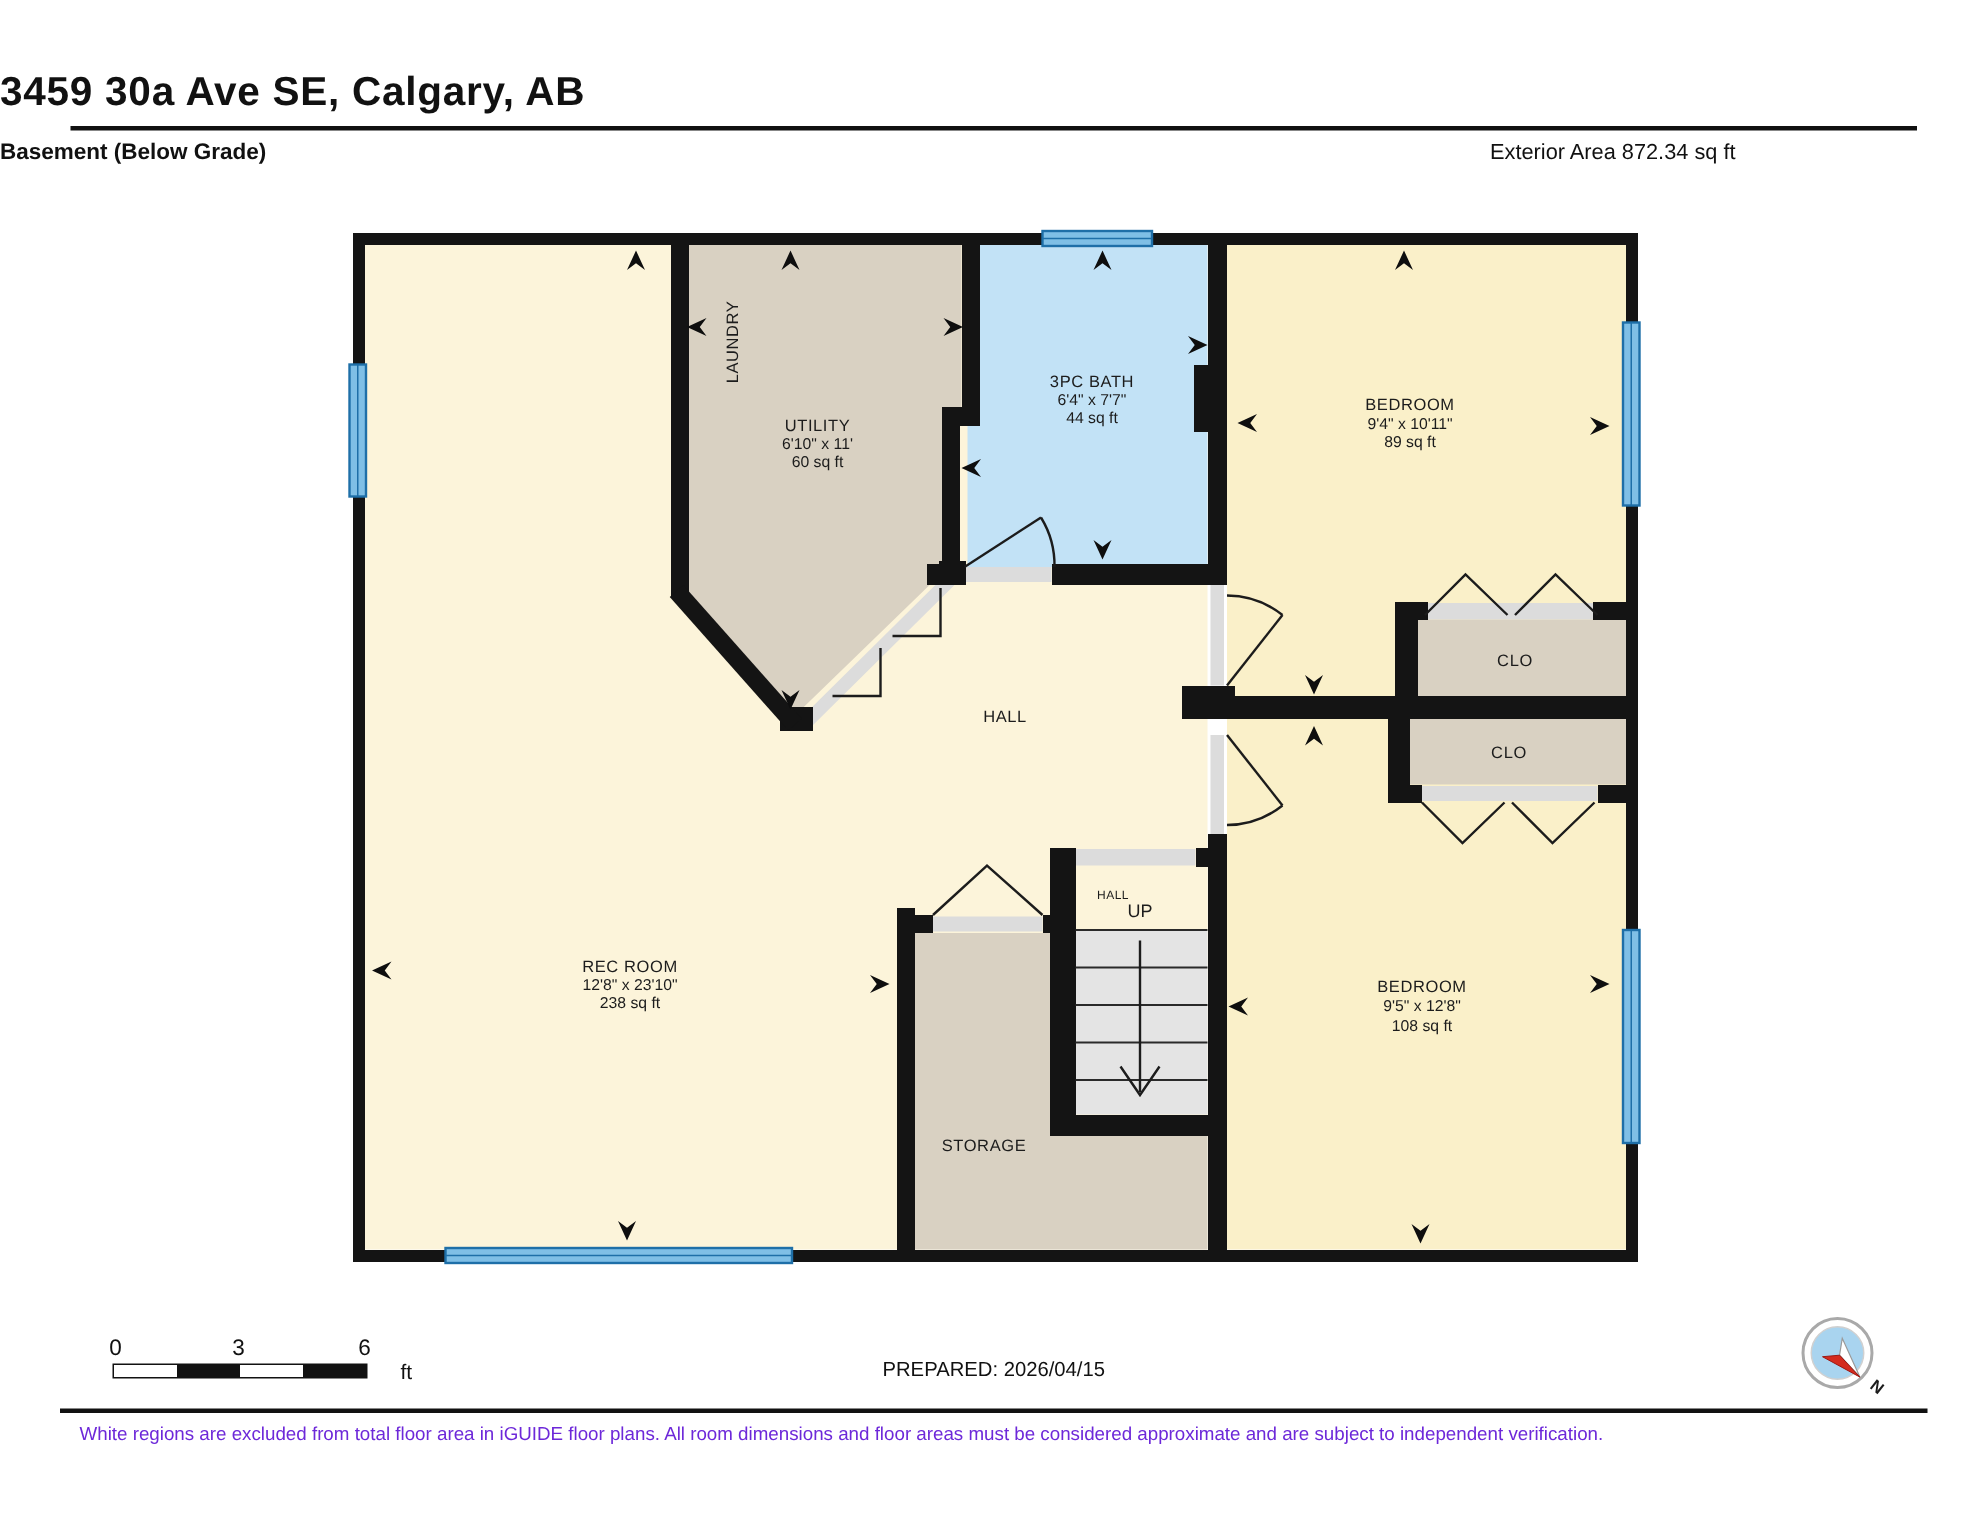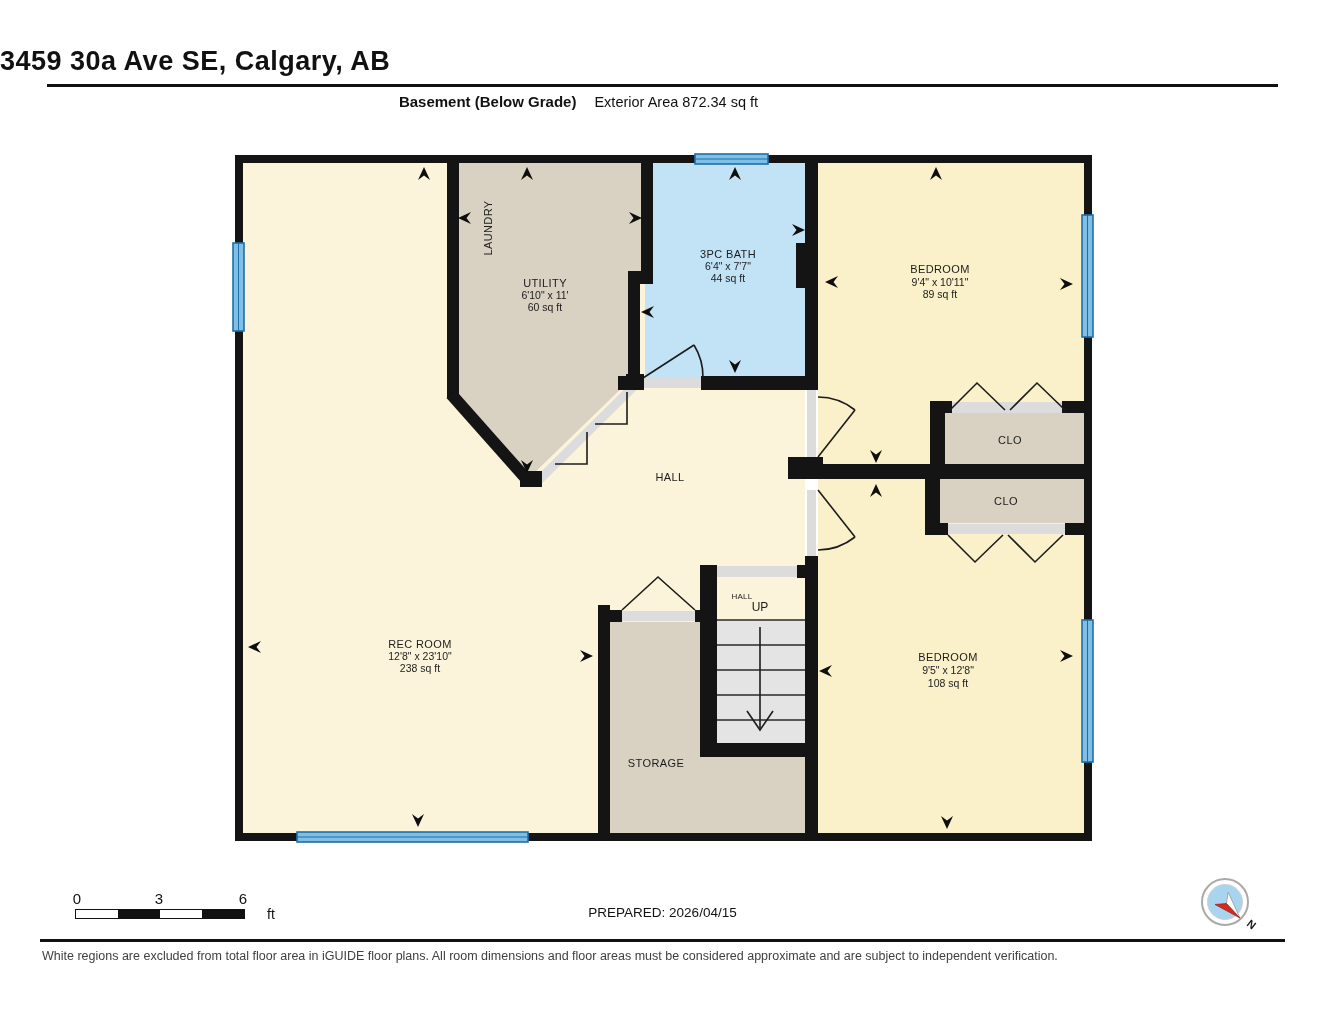--- a/index.html
+++ b/index.html
@@ -1,32 +1,32 @@
 <!DOCTYPE html>
 <html><head>
 <meta charset="utf-8">
 <style>
   html,body{margin:0;padding:0;background:#fff;}
   body{width:1325px;height:1024px;position:relative;font-family:"Liberation Sans",sans-serif;color:#111;overflow:hidden;}
   .abs{position:absolute;}
   #title{top:46px;left:0;width:1325px;text-align:left;font-size:27px;font-weight:bold;letter-spacing:.5px;}
   #rule-top{top:84px;left:47px;width:1231px;height:3px;background:#111;}
-  #subtitle{top:93px;left:0;width:1157px;display:flex;justify-content:center;gap:18px;align-items:baseline;}
+  #subtitle{top:93px;left:0;width:1157px;display:flex;justify-content:space-between;gap:18px;align-items:baseline;}
   #subtitle .floor{font-weight:bold;font-size:15px;}
   #subtitle .area{font-size:14.5px;}
   #plan{top:0;left:0;}
   #scalebar{top:890px;left:75px;width:210px;height:40px;}
   #scalebar .tick{position:absolute;top:0;font-size:15px;transform:translateX(-50%);}
   #scalebar .bar{position:absolute;top:19px;left:0;width:168px;height:8px;border:1.5px solid #111;display:flex;}
   #scalebar .seg{flex:1 1 25%;height:100%;}
   #scalebar .unit{position:absolute;left:192px;top:16px;font-size:14px;}
   #prepared{top:905px;left:0;width:1325px;text-align:center;font-size:13.5px;}
   #compass{top:874px;left:1197px;}
   #rule-bottom{top:939px;left:40px;width:1245px;height:3px;background:#111;}
-  #disclaimer{top:949px;left:42px;width:1230px;font-size:12.5px;color:#404040;}
+  #disclaimer{top:949px;left:53px;width:1230px;font-size:12.5px;color:#6d28d9;}
   svg text{font-family:"Liberation Sans",sans-serif;fill:#1c1c1c;}
   .rname{font-size:11px;letter-spacing:.4px;}
   .rdim{font-size:10.5px;}
   .rsmall{font-size:8px;letter-spacing:.3px;}
   .rup{font-size:12px;}
 </style>
 </head>
 <body>
 
 <div class="abs" id="title">3459 30a Ave SE, Calgary, AB</div>

